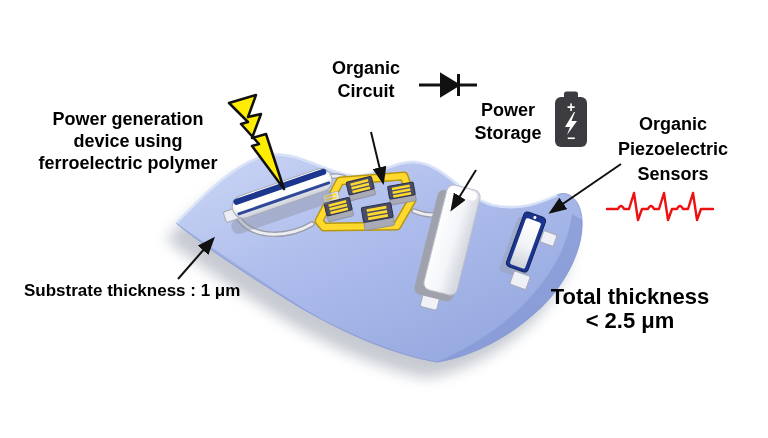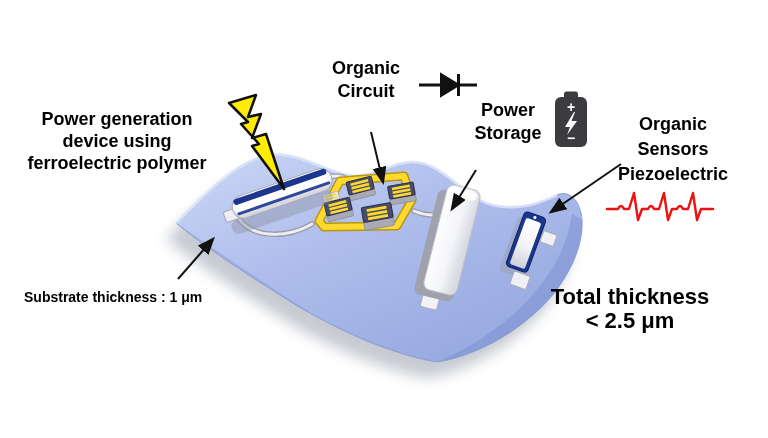--- a/index.html
+++ b/index.html
@@ -3,25 +3,25 @@
 <meta charset="utf-8">
 <style>
   html,body{margin:0;padding:0;background:#fff;}
   .stage{
     position:relative;width:768px;height:438px;background:#ffffff;overflow:hidden;
     font-family:"Liberation Sans","DejaVu Sans",sans-serif;
   }
   .artwork{position:absolute;left:0;top:0;width:768px;height:438px;}
   .lbl{position:absolute;font-weight:700;color:#000000;white-space:nowrap;}
   .lbl .ln{display:block;}
-  #lbl-power{left:6px;top:108px;width:222px;text-align:center;font-size:18px;line-height:22px;}
+  #lbl-power{left:17px;top:108px;width:222px;text-align:center;font-size:18px;line-height:22px;}
   #lbl-rect{left:301px;top:57px;width:130px;text-align:center;font-size:18px;line-height:23px;}
   #lbl-energy{left:446px;top:99px;width:124px;text-align:center;font-size:18px;line-height:23px;}
   #lbl-piezo{left:594px;top:112px;width:158px;text-align:center;font-size:18px;line-height:25px;}
-  #lbl-substrate{left:24px;top:281px;font-size:14px;margin-top:8px;}
+  #lbl-substrate{left:24px;top:281px;font-size:17px;}
   #lbl-total{left:549px;top:285px;width:162px;text-align:center;font-size:22px;line-height:24px;}
 </style>
 </head>
 <body>
 
 <div class="stage">
 
   <svg class="artwork" viewBox="0 0 768 438">
     <defs>
       <linearGradient id="sheetGrad" x1="0" y1="0" x2="0.85" y2="1">
@@ -177,22 +177,22 @@
     <span class="ln">Circuit</span>
   </div>
 
   <div class="lbl" id="lbl-energy">
     <span class="ln">Power</span>
     <span class="ln">Storage</span>
   </div>
 
   <div class="lbl" id="lbl-piezo">
     <span class="ln">Organic</span>
+    <span class="ln">Piezoelectric</span>
     <span class="ln">Sensors</span>
-    <span class="ln">Piezoelectric</span>
   </div>
 
   <div class="lbl" id="lbl-substrate">Substrate thickness : 1 μm</div>
 
   <div class="lbl" id="lbl-total">
     <span class="ln">Total thickness</span>
     <span class="ln">&lt; 2.5 μm</span>
   </div>
 
 </div>

